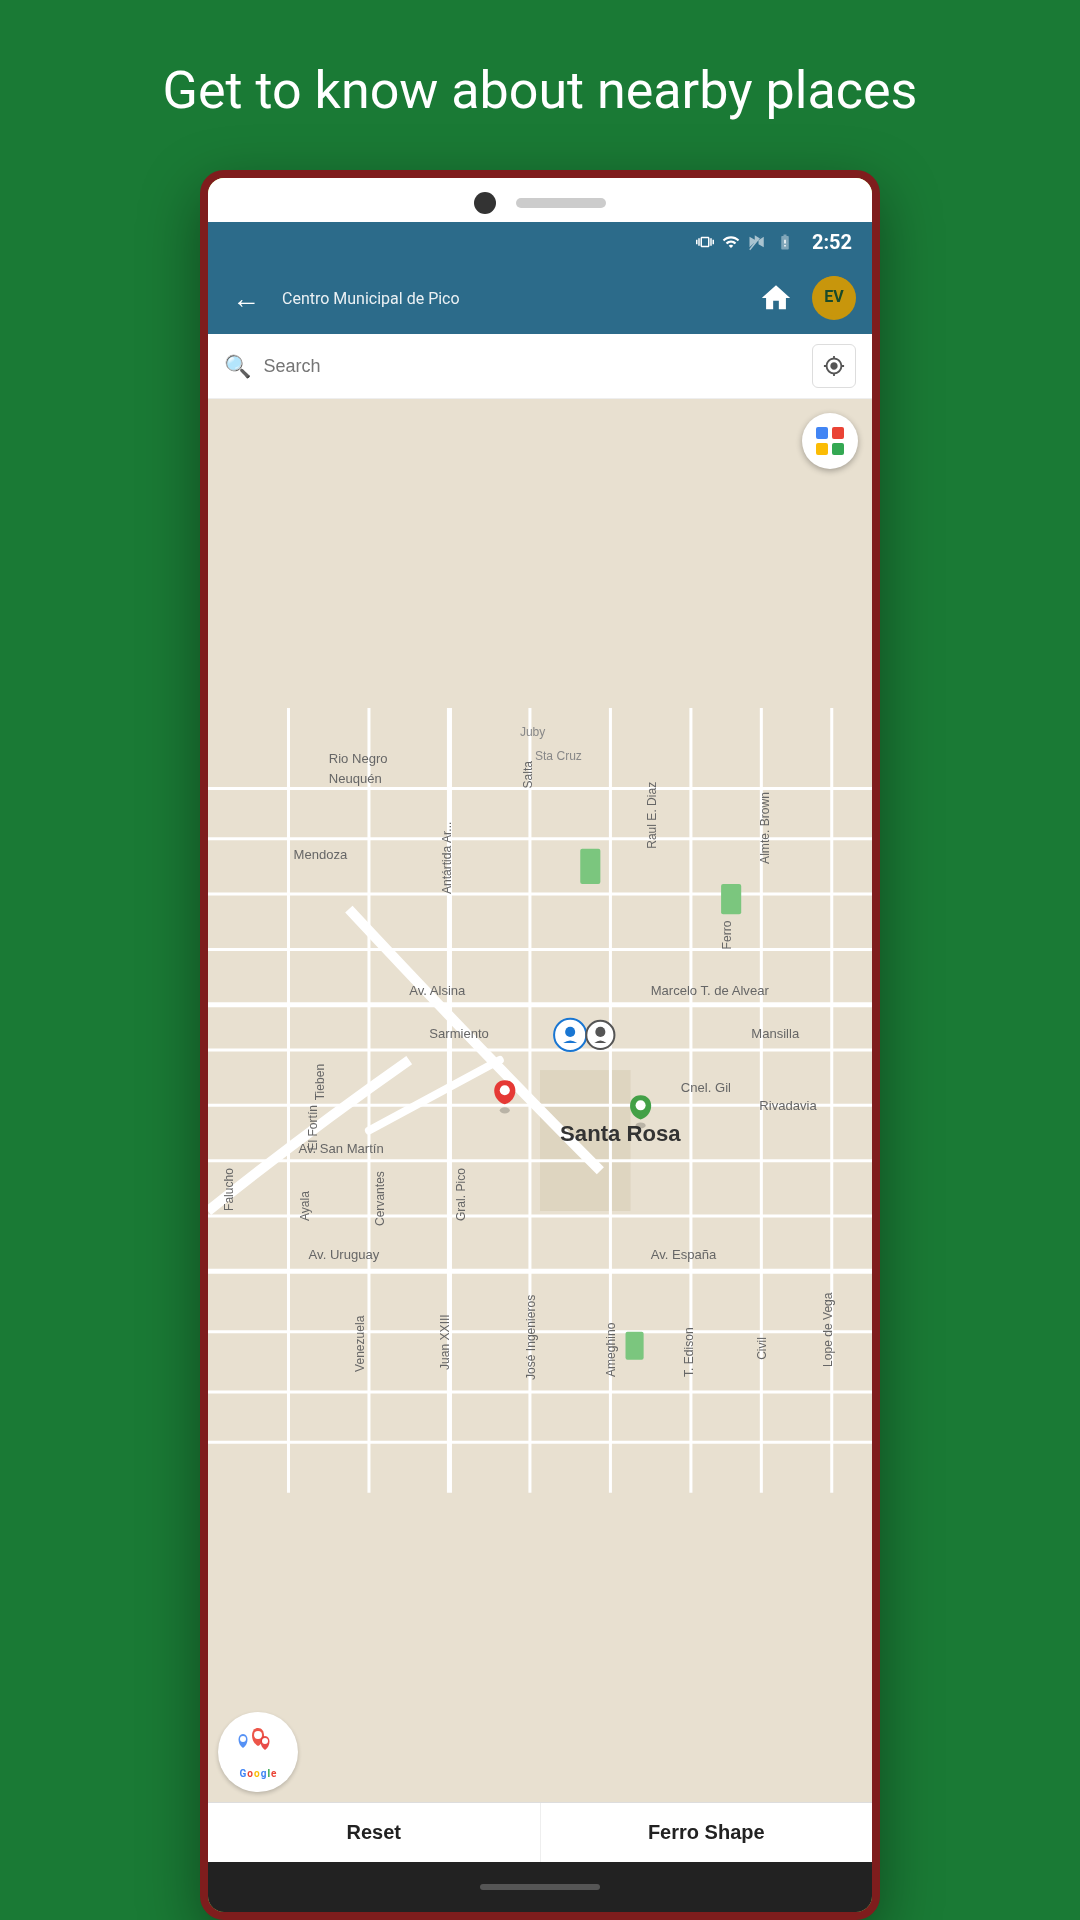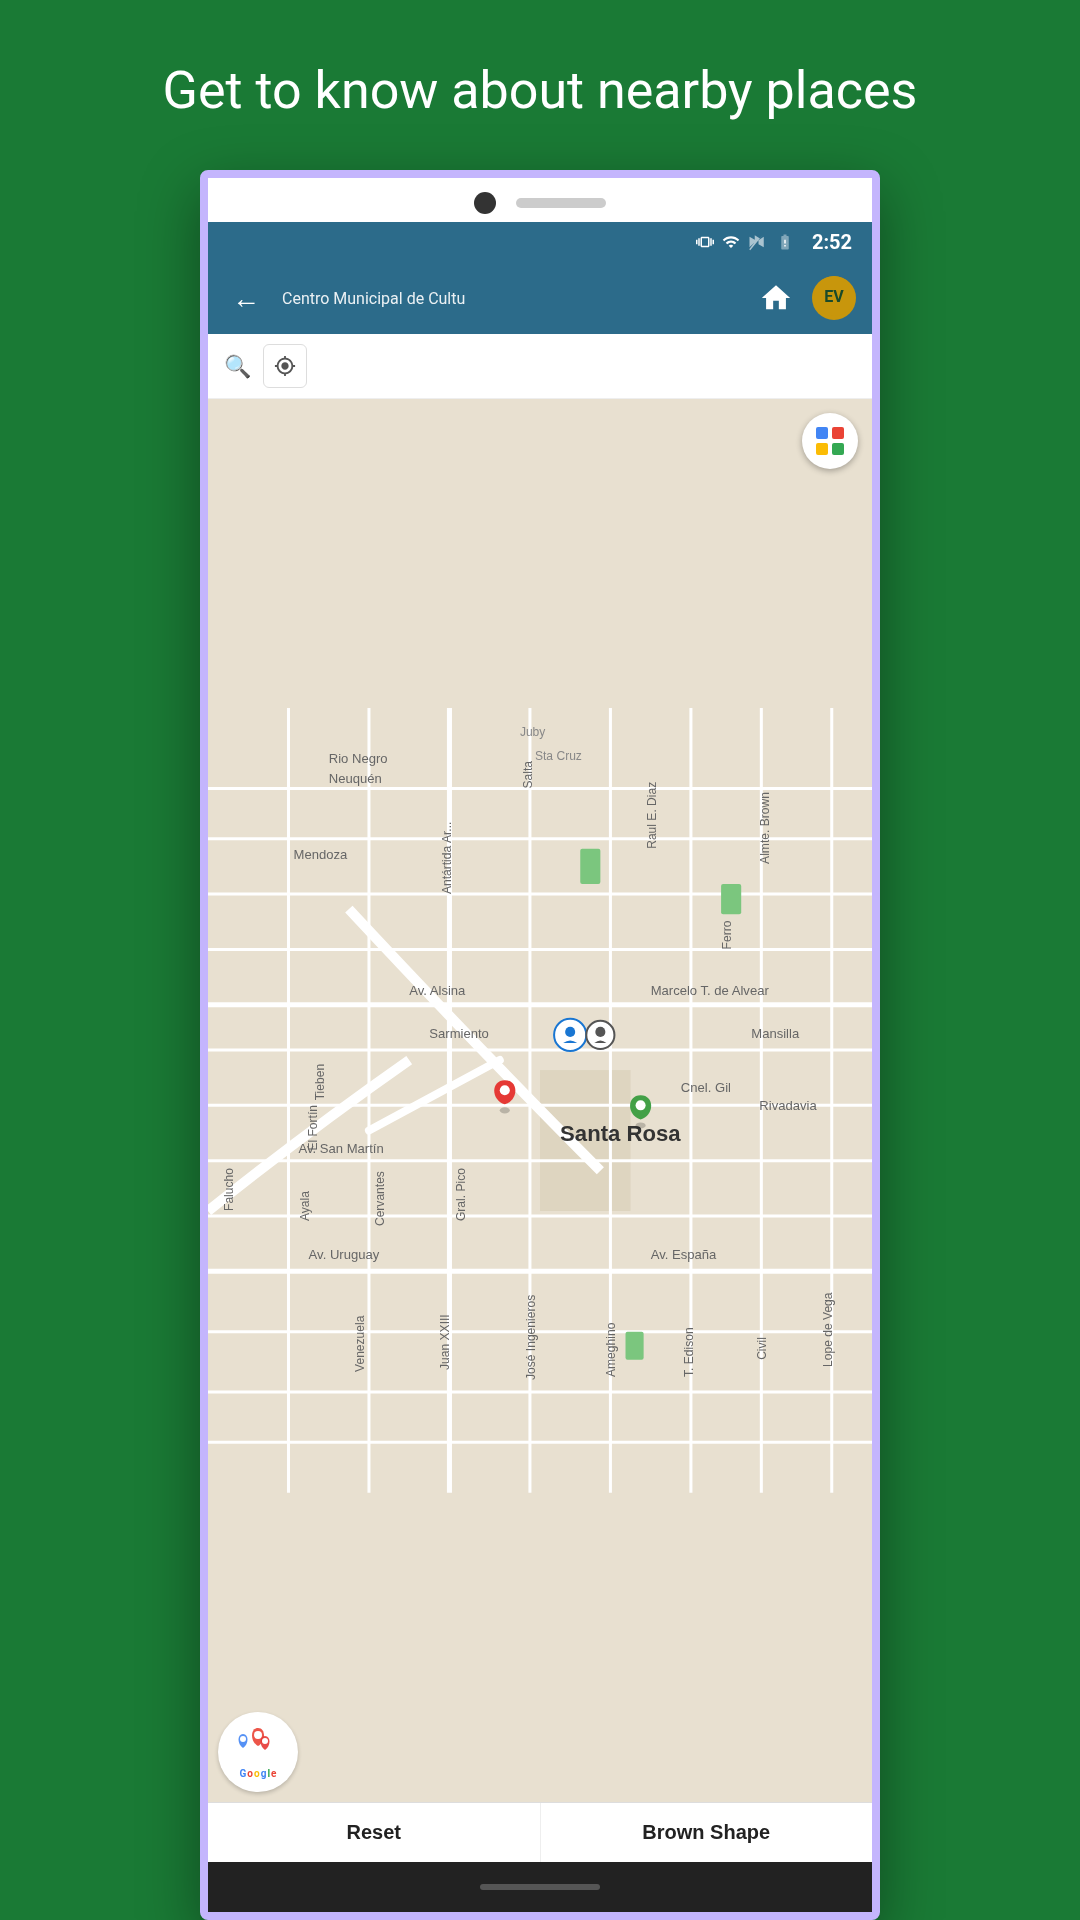--- a/index.html
+++ b/index.html
@@ -20,28 +20,28 @@
       font-size: 52px;
       font-weight: 400;
       text-align: center;
       padding: 60px 80px 48px;
       line-height: 1.2;
     }
 
     .phone-container {
       width: 680px;
       background: #bef264;
-      border-radius: 8px;
+      border-radius: 24px;
       box-shadow: 0 20px 60px rgba(0,0,0,0.4);
       overflow: hidden;
       position: relative;
       flex: 1;
       display: flex;
       flex-direction: column;
-      border: 8px solid #c4b5fd;
+      border: 8px solid #7f1d1d;
     }
 
     .phone-top {
       background: white;
       display: flex;
       align-items: center;
       justify-content: center;
       padding: 14px 0 8px;
       gap: 20px;
       position: relative;
@@ -312,37 +312,38 @@
         <path d="M15.67 4H14V2h-4v2H8.33C7.6 4 7 4.6 7 5.33v15.33C7 21.4 7.6 22 8.33 22h7.33c.74 0 1.34-.6 1.34-1.33V5.33C17 4.6 16.4 4 15.67 4z" opacity="0.4"></path>
         <path d="M13 18h-2v-2h2v2zm0-4h-2V9h2v5z" fill="white"></path>
       </svg>
     </div>
     <div class="status-time">2:52</div>
   </div>
 
   <div class="app-bar">
     <div class="back-btn">←</div>
     <div class="app-bar-title">
-      <div class="subtitle">Centro Municipal de Cultu</div>
+      <div class="subtitle">Centro Municipal de Pico</div>
     </div>
     <div class="home-icon">
       <svg width="34" height="34" viewBox="0 0 24 24" fill="white">
         <path d="M10 20v-6h4v6h5v-8h3L12 3 2 12h3v8z"></path>
       </svg>
     </div>
     <div class="ev-badge">
       <svg width="40" height="40" viewBox="0 0 40 40">
         <circle cx="20" cy="20" r="20" fill="#c8960c"></circle>
         <text x="20" y="26" text-anchor="middle" font-size="16" font-weight="bold" fill="#1a4a2a">EV</text>
       </svg>
     </div>
   </div>
 
   <div class="search-bar">
     <span class="search-icon">🔍</span>
+    <input class="search-input" type="text" placeholder="Search" style="">
     <div class="location-btn">
       <svg width="22" height="22" viewBox="0 0 24 24" fill="#555">
         <path d="M12 8c-2.21 0-4 1.79-4 4s1.79 4 4 4 4-1.79 4-4-1.79-4-4-4zm8.94 3c-.46-4.17-3.77-7.48-7.94-7.94V1h-2v2.06C6.83 3.52 3.52 6.83 3.06 11H1v2h2.06c.46 4.17 3.77 7.48 7.94 7.94V23h2v-2.06c4.17-.46 7.48-3.77 7.94-7.94H23v-2h-2.06zM12 19c-3.87 0-7-3.13-7-7s3.13-7 7-7 7 3.13 7 7-3.13 7-7 7z"></path>
       </svg>
     </div>
   </div>
 
   <div class="map-container">
     <svg class="map-svg" viewBox="0 0 660 780" xmlns="http://www.w3.org/2000/svg">
 
@@ -479,20 +480,20 @@
         <span style="color:#FBBC05; font-size:10px; font-weight:bold;">o</span>
         <span style="color:#4285F4; font-size:10px; font-weight:bold;">g</span>
         <span style="color:#34A853; font-size:10px; font-weight:bold;">l</span>
         <span style="color:#EA4335; font-size:10px; font-weight:bold;">e</span>
       </div>
     </div>
   </div>
 
   <div class="bottom-toolbar">
     <button class="toolbar-btn">Reset</button>
-    <button class="toolbar-btn">Brown Shape</button>
+    <button class="toolbar-btn">Ferro Shape</button>
   </div>
 
   <div class="phone-bottom">
     <div class="home-bar"></div>
   </div>
 
 </div>
 
 </body></html>

